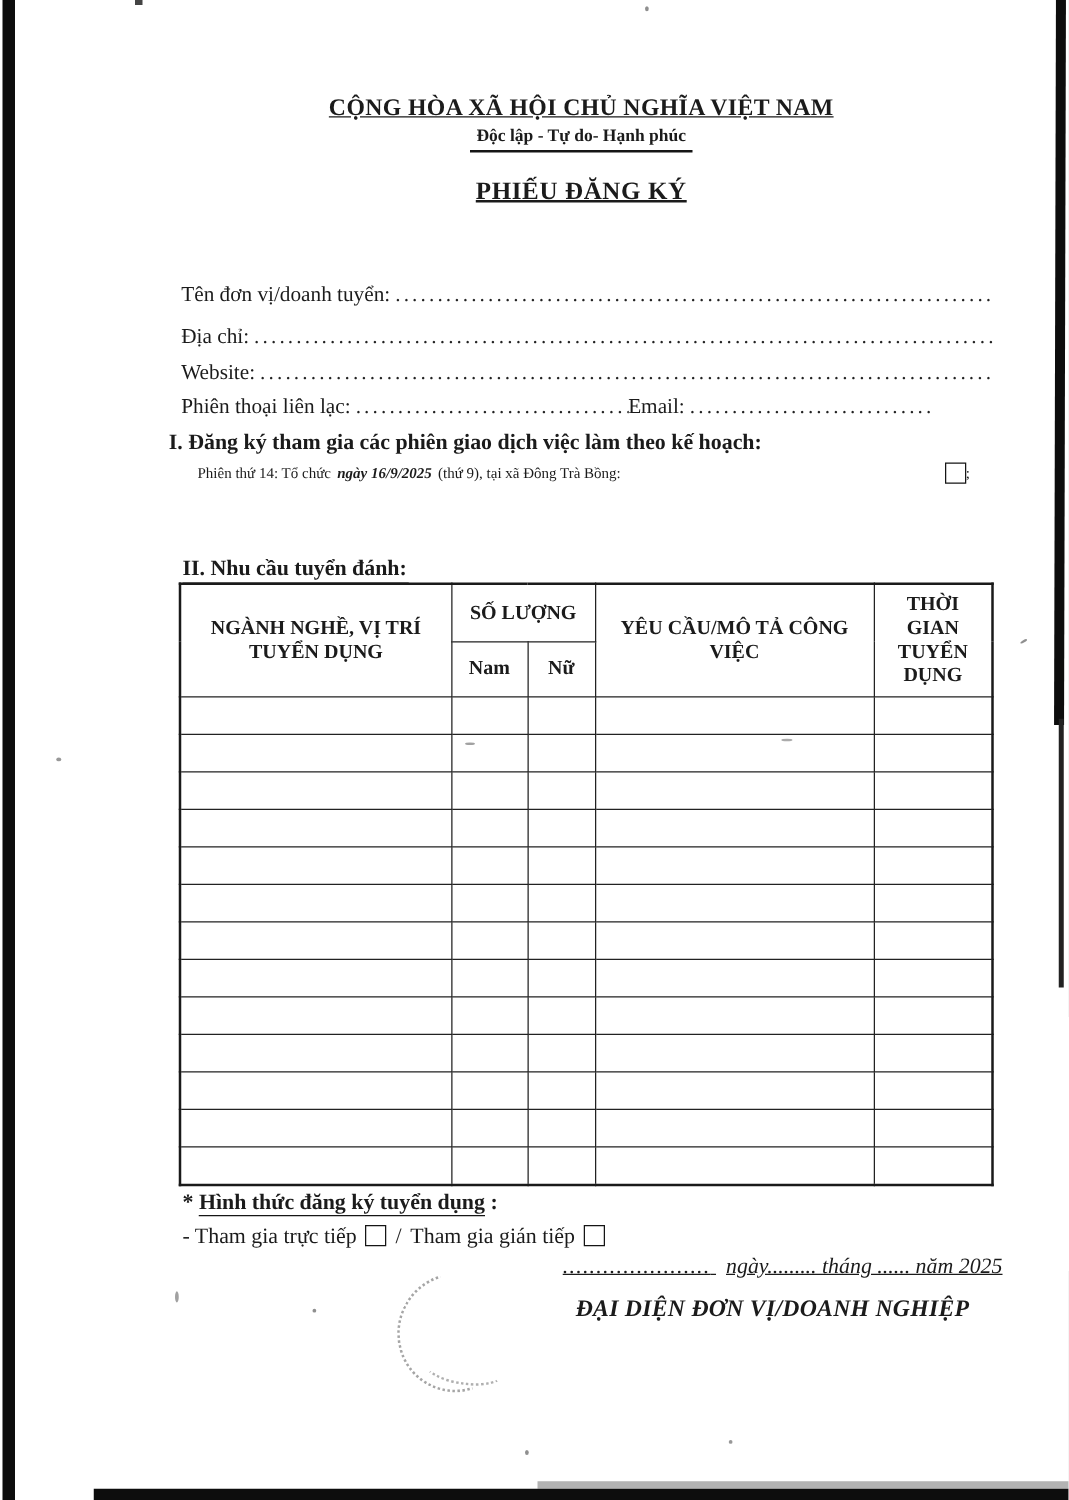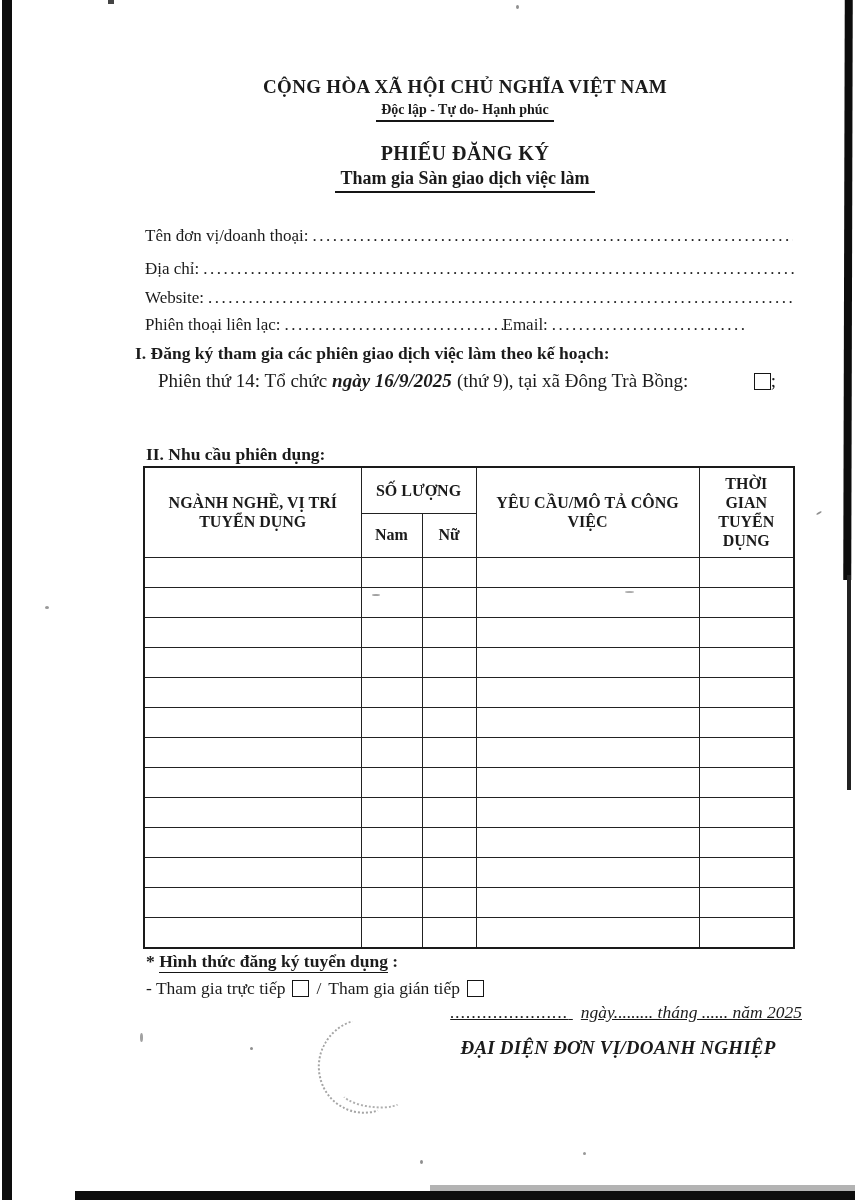--- a/index.html
+++ b/index.html
@@ -20,34 +20,34 @@
     border:2px dotted #3a3a3a;border-right-color:transparent;border-top-color:transparent;
     opacity:.45;transform:rotate(28deg);
   }
   .stamp-tail{
     position:absolute;left:338px;top:1078px;width:64px;height:26px;border-radius:50%;
     border:2px dotted #3a3a3a;border-top-color:transparent;border-left-color:transparent;border-right-color:transparent;
     opacity:.4;transform:rotate(8deg);
   }
   
   .abs{position:absolute;}
-  .center{text-align:center;}
+  .center{text-align:center;text-decoration:underline;}
   .b{font-weight:bold;}
   .i{font-style:italic;}
   .und{border-bottom:2px solid #151515;padding:0 5px 2px 5px;display:inline-block;}
   .motto1{left:140px;top:76px;width:650px;font-size:19px;font-weight:bold;letter-spacing:.3px;}
   .motto2{left:140px;top:102px;width:650px;font-size:14px;font-weight:bold;}
   .ftitle{left:140px;top:142px;width:650px;font-size:20px;font-weight:bold;letter-spacing:.5px;}
   .fsub{left:140px;top:168px;width:650px;font-size:18px;font-weight:bold;}
   .fieldline{display:flex;align-items:baseline;font-size:17px;}
   .lab{white-space:nowrap;margin-right:4px;}
   .dotline{overflow:hidden;white-space:nowrap;letter-spacing:2.5px;color:#222;flex:1 1 auto;}
   .dotfix{overflow:hidden;white-space:nowrap;letter-spacing:2.5px;color:#222;flex:0 0 auto;}
   .h1line{font-size:17.5px;font-weight:bold;}
-  .sessionline{display:flex;align-items:center;font-size:19px;}
+  .sessionline{display:flex;align-items:center;font-size:12px;}
   .cbx{display:inline-block;width:15px;height:15px;border:1.6px solid #151515;background:#fff;vertical-align:-2px;}
   .notei{font-size:18px;font-style:italic;letter-spacing:.2px;}
   
   table.req{border-collapse:collapse;table-layout:fixed;}
   table.req th,table.req td{border:1.6px solid #222;padding:0;}
   table.req{border:2px solid #1a1a1a;}
   table.req th{font-size:16px;font-weight:bold;text-align:center;vertical-align:middle;line-height:1.2;padding:2px 4px;}
   table.req td{height:29px;}
   
   .star-line{font-size:17.5px;font-weight:bold;}
@@ -79,26 +79,23 @@
   <div class="speck" style="left:140px;top:1033px;width:3px;height:9px;opacity:.5;"></div>
 
   <div class="stamp"></div>
   <div class="stamp-tail"></div>
 
   <div class="abs center motto1">CỘNG HÒA XÃ HỘI CHỦ NGHĨA VIỆT NAM</div>
   <div class="abs center motto2">
     <span class="und">Độc lập - Tự do- Hạnh phúc</span>
   </div>
   <div class="abs center ftitle">PHIẾU ĐĂNG KÝ</div>
-  <div class="abs center fsub">
-    <span class="und">Tham gia Sàn giao dịch việc làm</span>
-  </div>
 
   <div class="abs fieldline" style="left:145px;top:226px;width:648px;">
-    <span class="lab">Tên đơn vị/doanh thoại:</span>
+    <span class="lab">Tên đơn vị/doanh tuyển:</span>
     <span class="dotline">..........................................................................................................</span>
   </div>
   <div class="abs fieldline" style="left:145px;top:259px;width:650px;">
     <span class="lab">Địa chỉ:</span>
     <span class="dotline">..............................................................................................................................</span>
   </div>
   <div class="abs fieldline" style="left:145px;top:288px;width:650px;">
     <span class="lab">Website:</span>
     <span class="dotline">..............................................................................................................................</span>
   </div>
@@ -114,21 +111,21 @@
   <div class="abs sessionline" style="left:158px;top:370px;width:618px;">
     <span>Phiên thứ 14: Tổ chức</span>
     <span class="b i" style="margin:0 5px;">ngày 16/9/2025</span>
     <span>(thứ 9), tại xã Đông Trà Bồng:</span>
     <span class="cbx" style="margin-left:auto;"></span>
     <span>;</span>
   </div>
 
 
   <div class="abs" style="left:146px;top:444px;">
-    <span class="und h1line" style="padding:0 2px 1px 0;">II. Nhu cầu phiên dụng:</span>
+    <span class="und h1line" style="padding:0 2px 1px 0;">II. Nhu cầu tuyển đánh:</span>
   </div>
 
   <table class="req abs" style="left:143px;top:466px;width:650px;">
     <colgroup>
       <col style="width:217px;">
         <col style="width:61px;">
         <col style="width:54px;">
         <col style="width:223px;">
         <col style="width:95px;">
     </colgroup>

